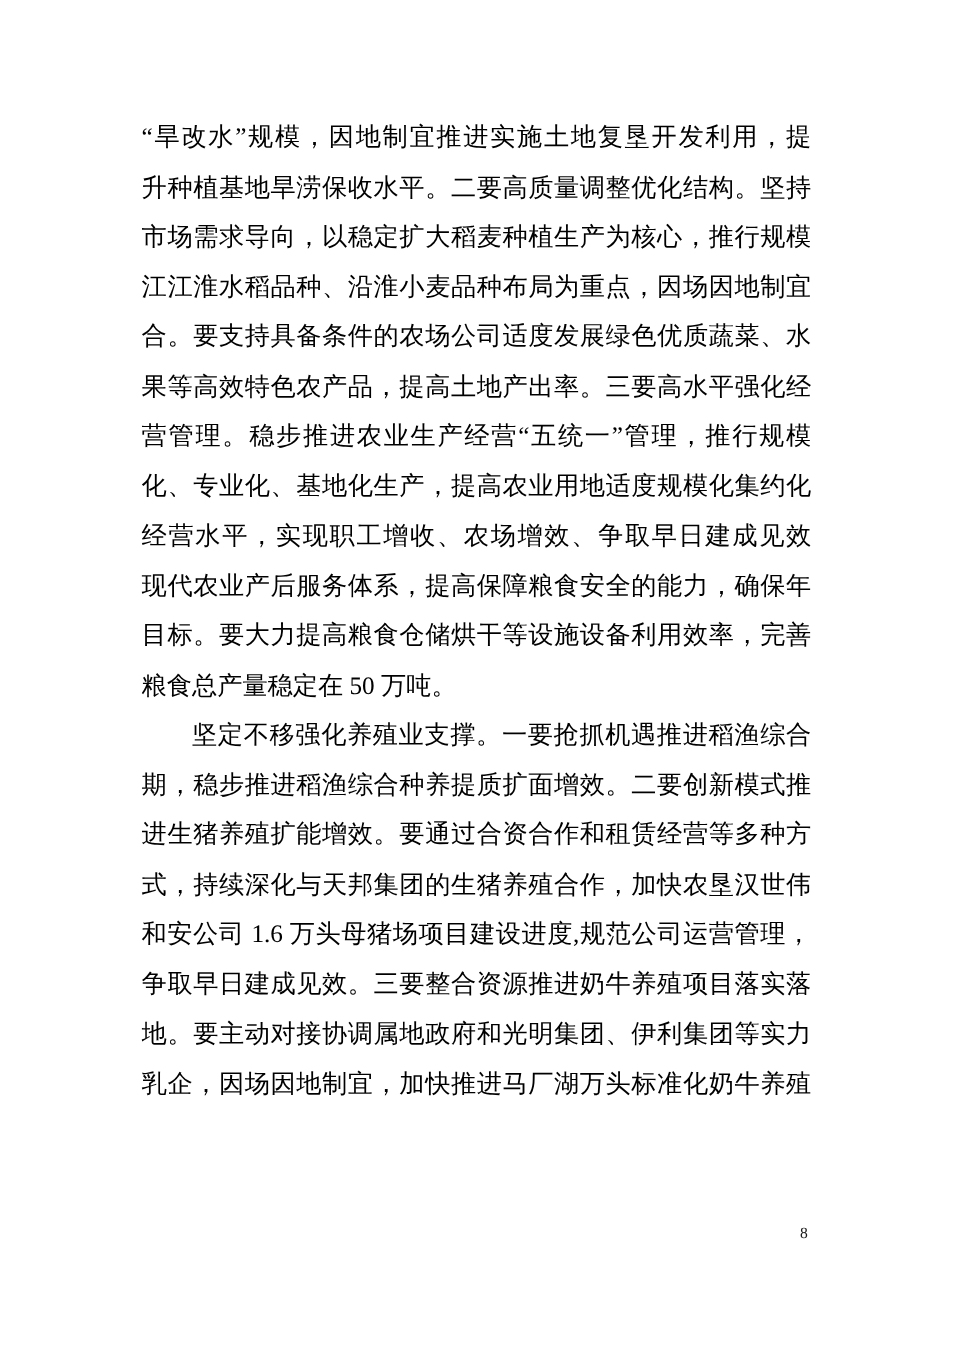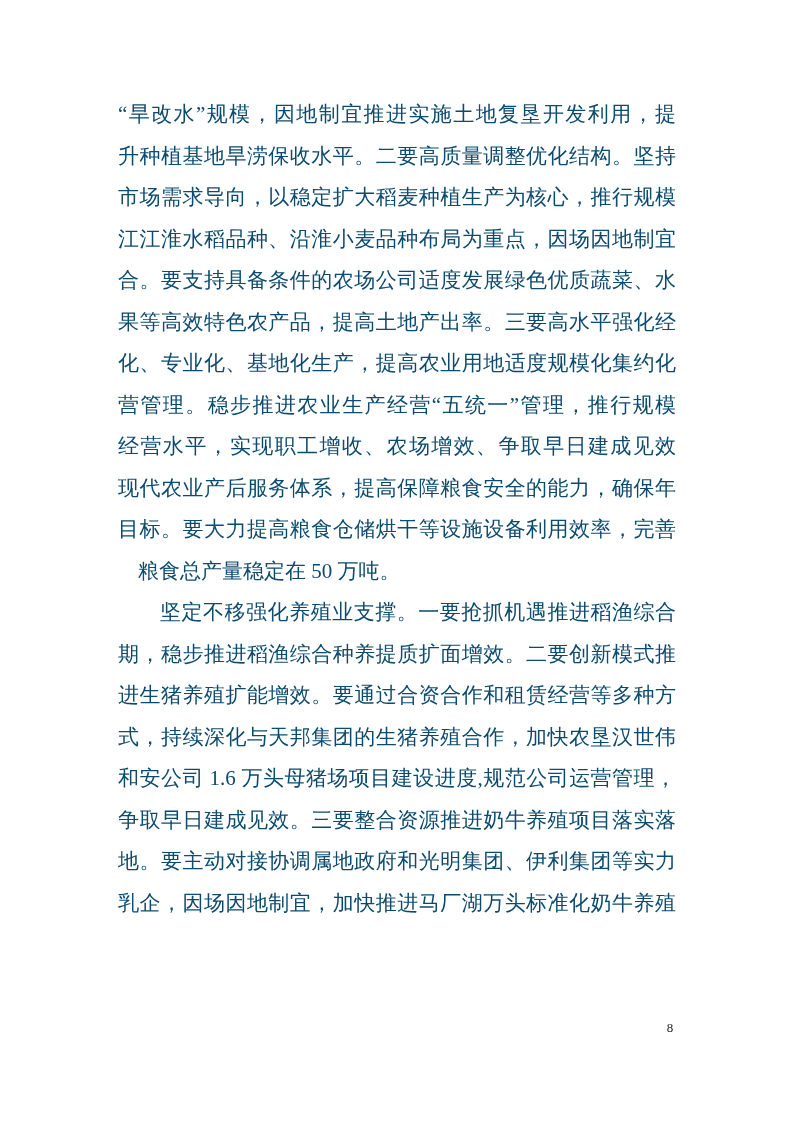--- a/index.html
+++ b/index.html
@@ -18,31 +18,30 @@
   .textblock {
     position: absolute;
     left: 118px;
     top: 94px;
     width: 558px;
   }
   .line {
     font-size: 21px;
     height: 41.5px;
     line-height: 41.5px;
-    color: #0c4a6e;
+    color: #000000;
     text-align: justify;
     text-align-last: justify;
     text-justify: inter-character;
     white-space: normal;
     overflow: hidden;
   }
   .line.no-stretch {
     text-align: right;
     text-align-last: left;
-    margin-left: 20px;
   }
   .line.indent {
     text-indent: 42px;
   }
   .page-number {
     position: absolute;
     left: 658px;
     top: 1018px;
     width: 24px;
     text-align: center;
@@ -57,22 +56,22 @@
 <div class="page">
   <div class="textblock">
 
     <div>
       <div class="line">“旱改水”规模，因地制宜推进实施土地复垦开发利用，提</div>
       <div class="line">升种植基地旱涝保收水平。二要高质量调整优化结构。坚持</div>
       <div class="line">市场需求导向，以稳定扩大稻麦种植生产为核心，推行规模</div>
       <div class="line">江江淮水稻品种、沿淮小麦品种布局为重点，因场因地制宜</div>
       <div class="line">合。要支持具备条件的农场公司适度发展绿色优质蔬菜、水</div>
       <div class="line">果等高效特色农产品，提高土地产出率。三要高水平强化经</div>
+      <div class="line">营管理。稳步推进农业生产经营“五统一”管理，推行规模</div>
       <div class="line">化、专业化、基地化生产，提高农业用地适度规模化集约化</div>
-      <div class="line">营管理。稳步推进农业生产经营“五统一”管理，推行规模</div>
       <div class="line">经营水平，实现职工增收、农场增效、争取早日建成见效</div>
       <div class="line">现代农业产后服务体系，提高保障粮食安全的能力，确保年</div>
       <div class="line">目标。要大力提高粮食仓储烘干等设施设备利用效率，完善</div>
       <div class="line no-stretch">粮食总产量稳定在 50 万吨。</div>
     </div>
 
     <div>
       <div class="line indent">坚定不移强化养殖业支撑。一要抢抓机遇推进稻渔综合</div>
       <div class="line">期，稳步推进稻渔综合种养提质扩面增效。二要创新模式推</div>
       <div class="line">进生猪养殖扩能增效。要通过合资合作和租赁经营等多种方</div>

